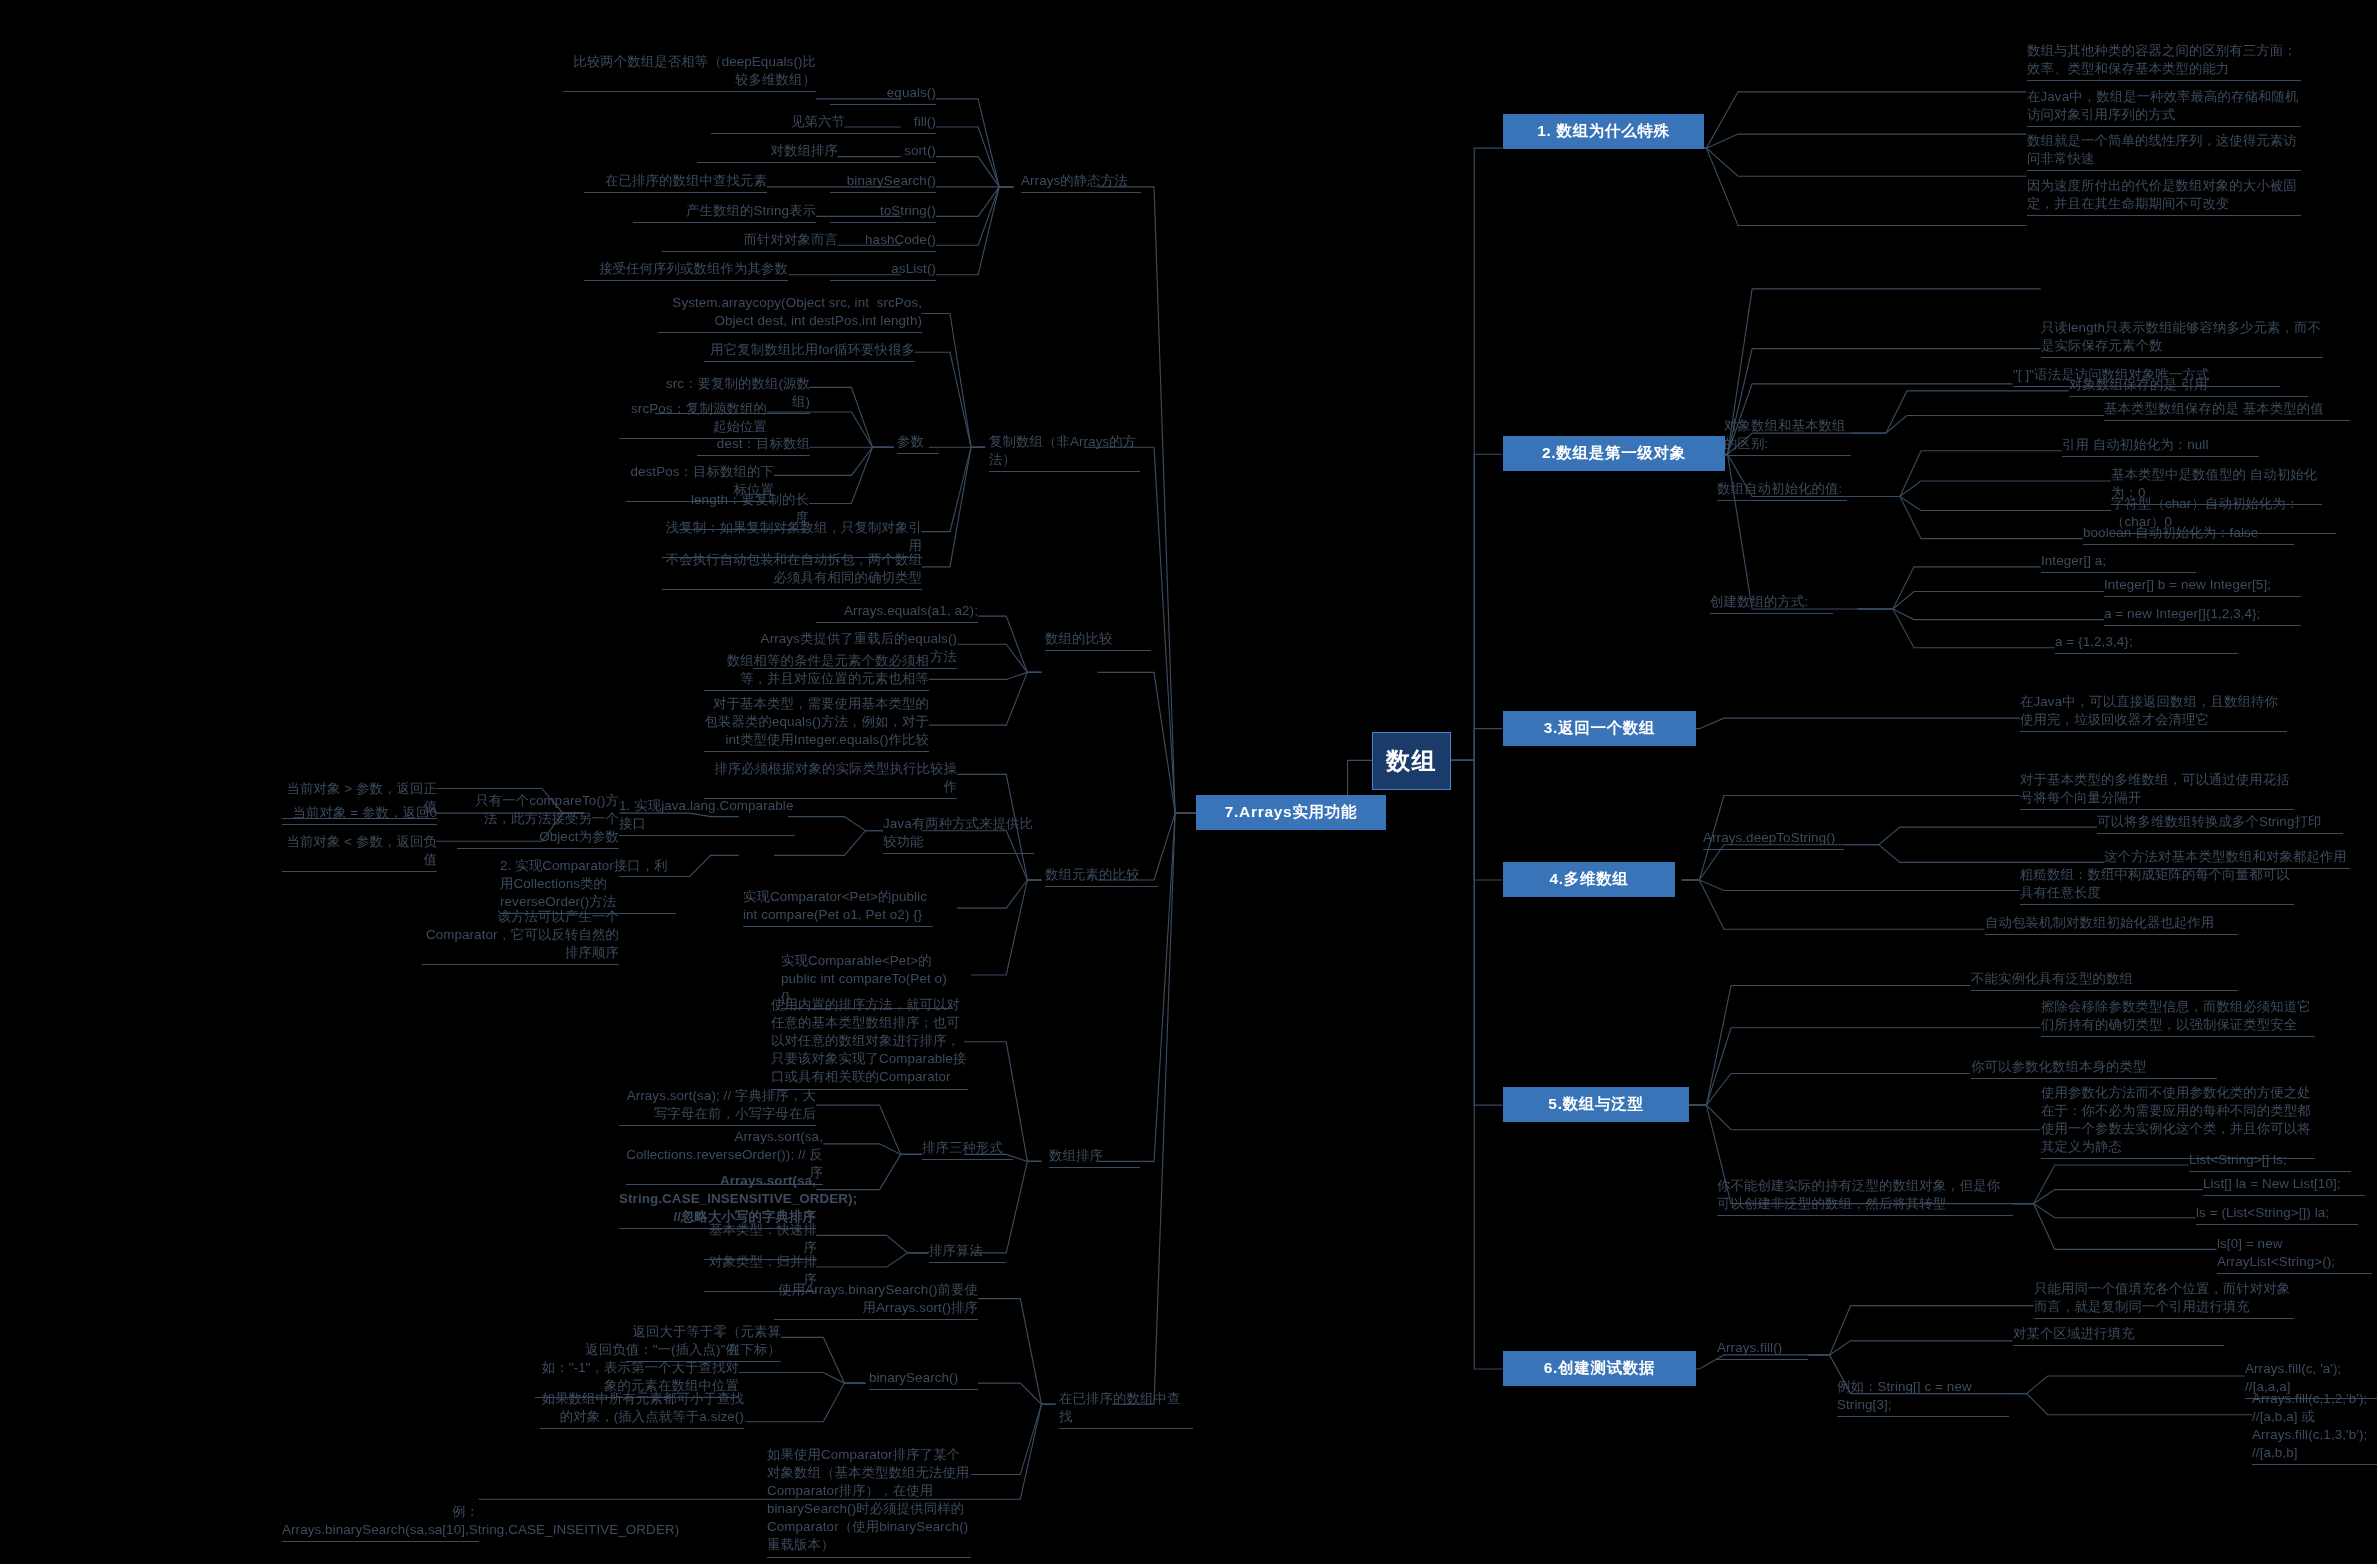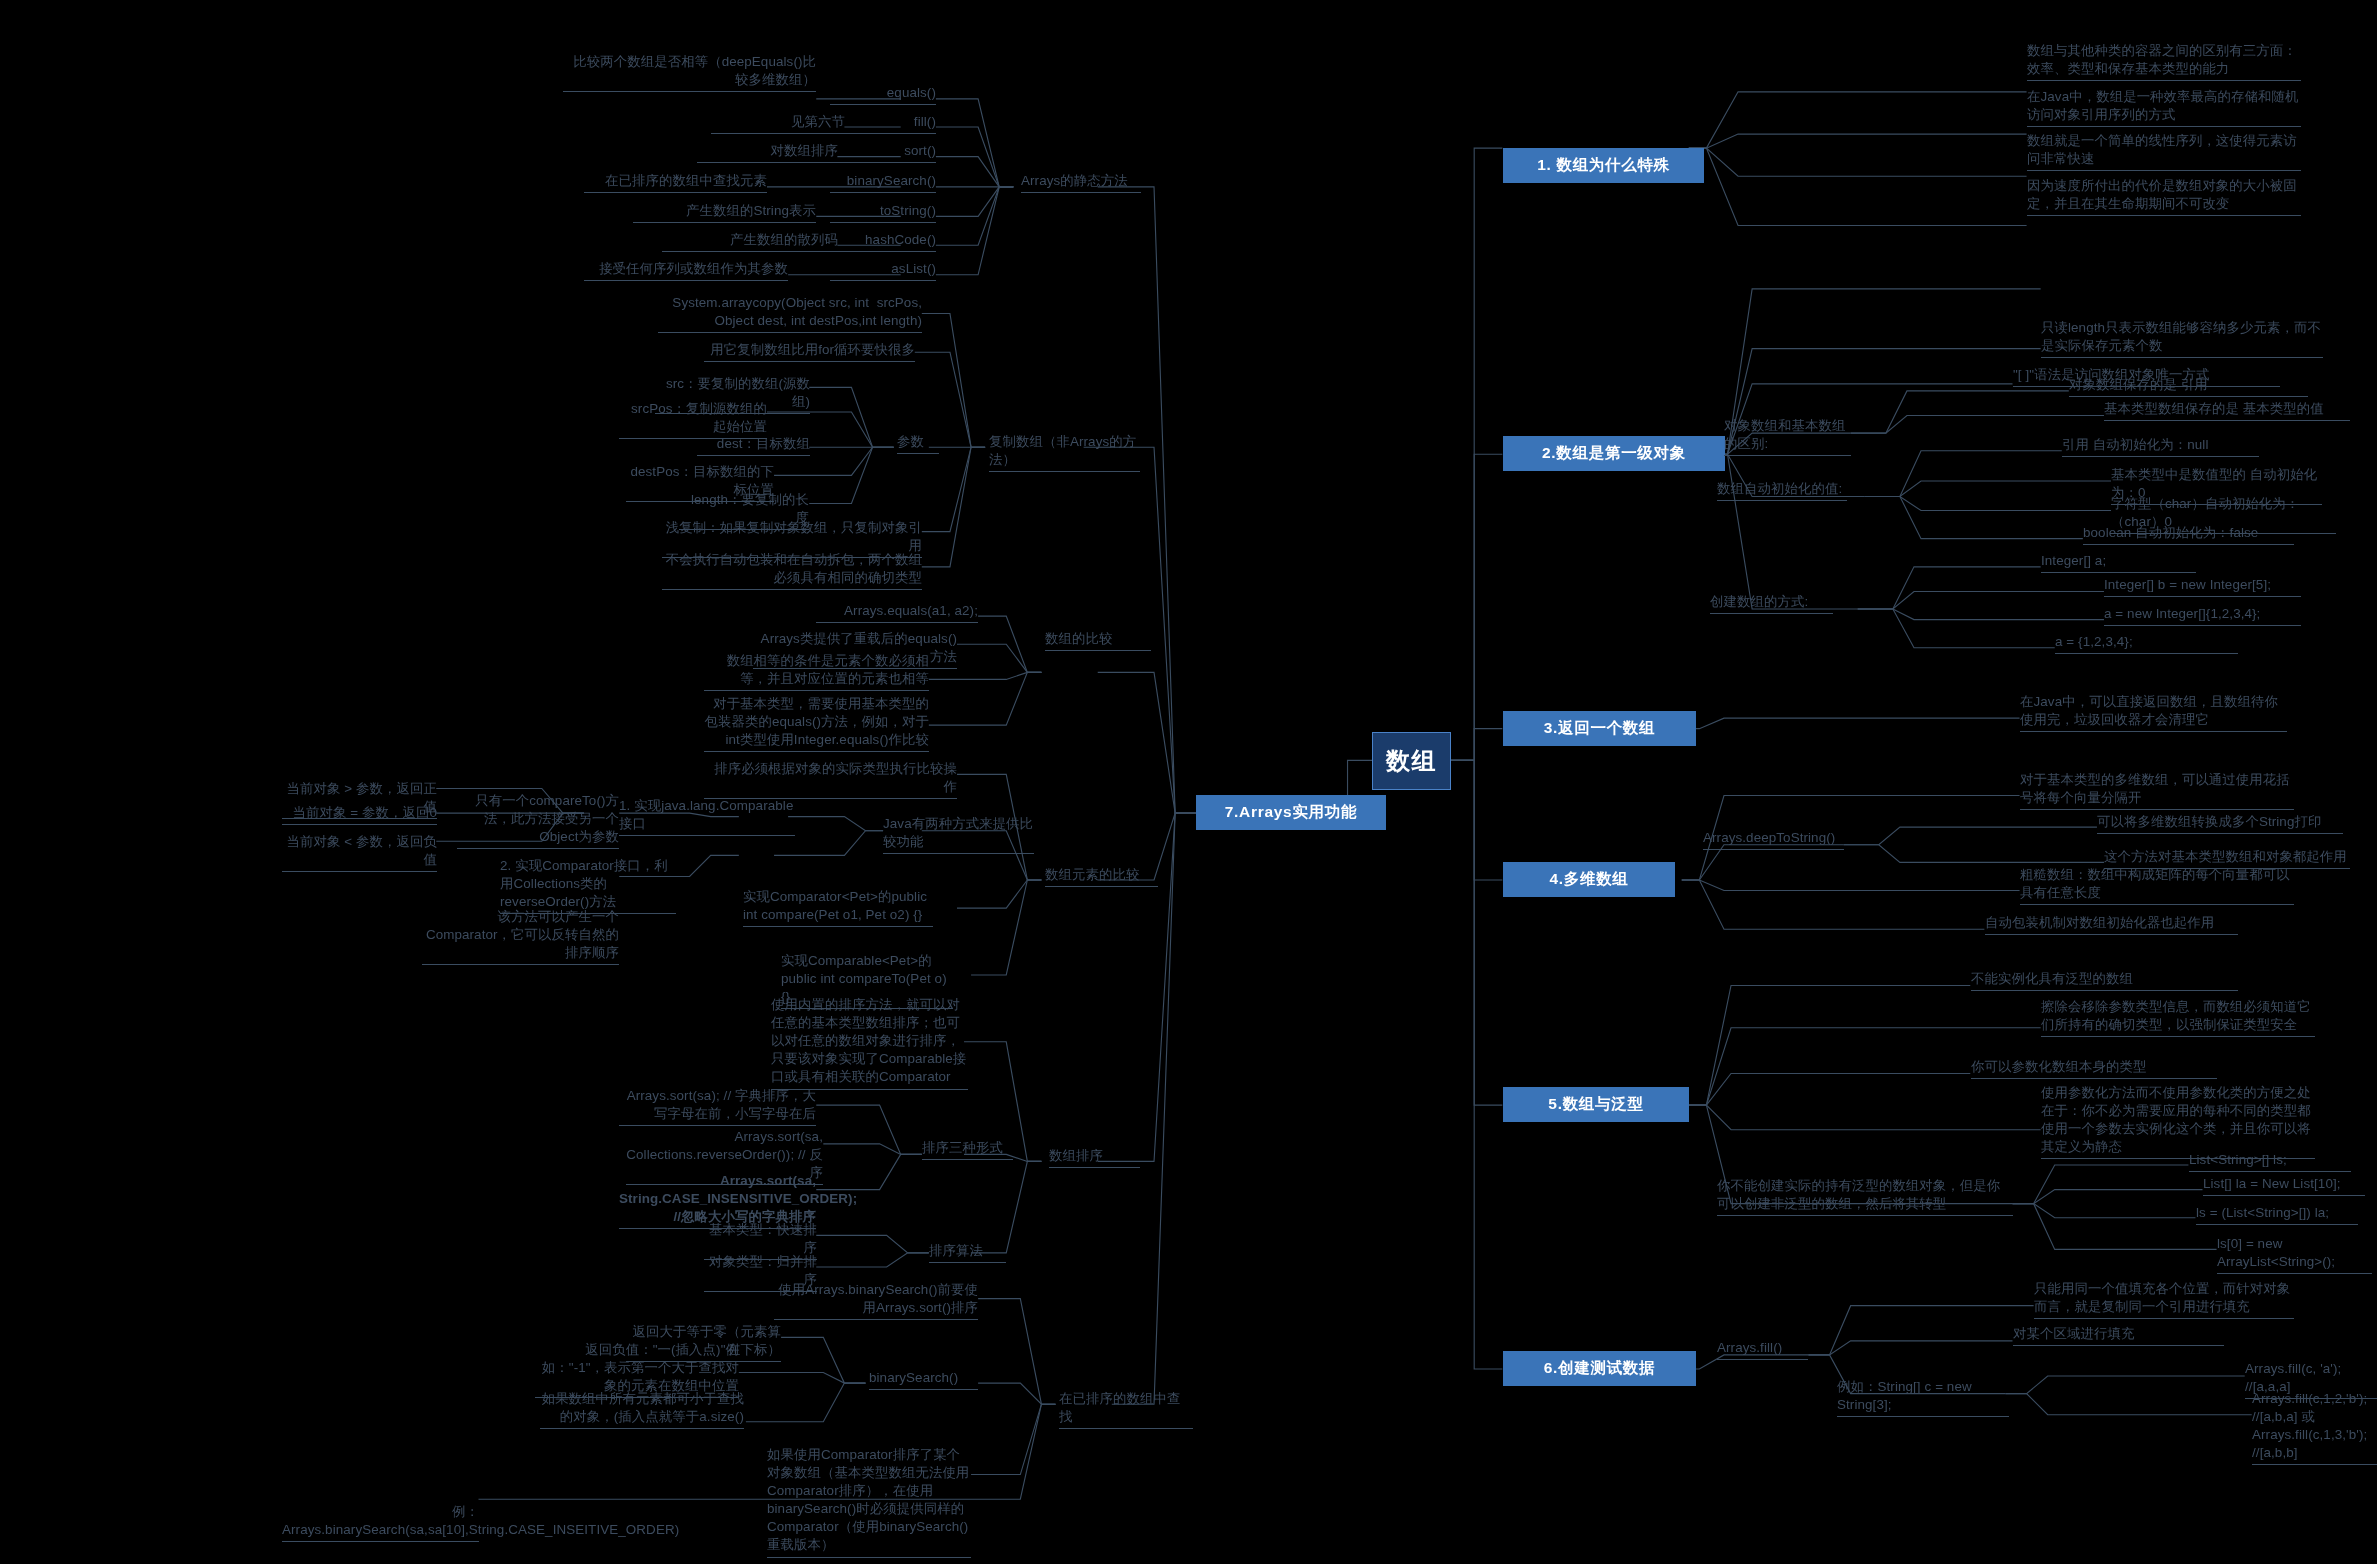--- a/index.html
+++ b/index.html
@@ -159,21 +159,21 @@
     <path d="M1230 1965 L1200 1965 L1170 1900 L1110 1900"></path>
     <path d="M1230 1965 L1200 1965 L1170 1950 L1050 1950"></path>
     <path d="M1230 1965 L1200 1965 L1170 2020 L1060 2020"></path>
   </g>
 </svg>
 
 <div class="root" style="left:1372px;top:732px;width:77px;height:56px;">
   <span>数组</span>
 </div>
 
-<div class="chip" style="left:1503px;top:148px;width:187px;height:35px;">
+<div class="chip" style="left:1503px;top:114px;width:187px;height:35px;">
   <span>1. 数组为什么特殊</span>
     </div>
 <div class="chip" style="left:1503px;top:436px;width:208px;height:35px;">
   <span>2.数组是第一级对象</span>
     </div>
 <div class="chip" style="left:1503px;top:711px;width:179px;height:35px;">
   <span>3.返回一个数组</span>
     </div>
 <div class="chip" style="left:1503px;top:862px;width:158px;height:35px;">
   <span>4.多维数组</span>
@@ -250,21 +250,21 @@
 <div class="node ul leftal" style="left:830px;top:142px;width:106px;">sort()</div>
 <div class="node ul leftal" style="left:697px;top:142px;width:141px;">对数组排序</div>
 
 <div class="node ul leftal" style="left:830px;top:172px;width:106px;">binarySearch()</div>
 <div class="node ul leftal" style="left:584px;top:172px;width:183px;">在已排序的数组中查找元素</div>
 
 <div class="node ul leftal" style="left:830px;top:202px;width:106px;">toString()</div>
 <div class="node ul leftal" style="left:633px;top:202px;width:183px;">产生数组的String表示</div>
 
 <div class="node ul leftal" style="left:830px;top:231px;width:106px;">hashCode()</div>
-<div class="node ul leftal" style="left:662px;top:231px;width:176px;">产生数组的散列码</div>
+<div class="node ul leftal" style="left:662px;top:231px;width:176px;">而针对对象而言</div>
 
 <div class="node ul leftal" style="left:830px;top:260px;width:106px;">asList()</div>
 <div class="node ul leftal" style="left:584px;top:260px;width:204px;">接受任何序列或数组作为其参数</div>
 
 <div class="node ul right" style="left:989px;top:433px;width:151px;">复制数组（非Arrays的方法）</div>
 <div class="node ul leftal" style="left:658px;top:294px;width:264px;">System.arraycopy(Object src, int  srcPos, Object dest, int destPos,int length)</div>
 <div class="node ul leftal" style="left:704px;top:341px;width:211px;">用它复制数组比用for循环要快很多</div>
 <div class="node ul right" style="left:897px;top:433px;width:42px;">参数</div>
 <div class="node ul leftal" style="left:655px;top:375px;width:155px;">src：要复制的数组(源数组)</div>
 <div class="node ul leftal" style="left:619px;top:400px;width:148px;">srcPos：复制源数组的起始位置</div>

